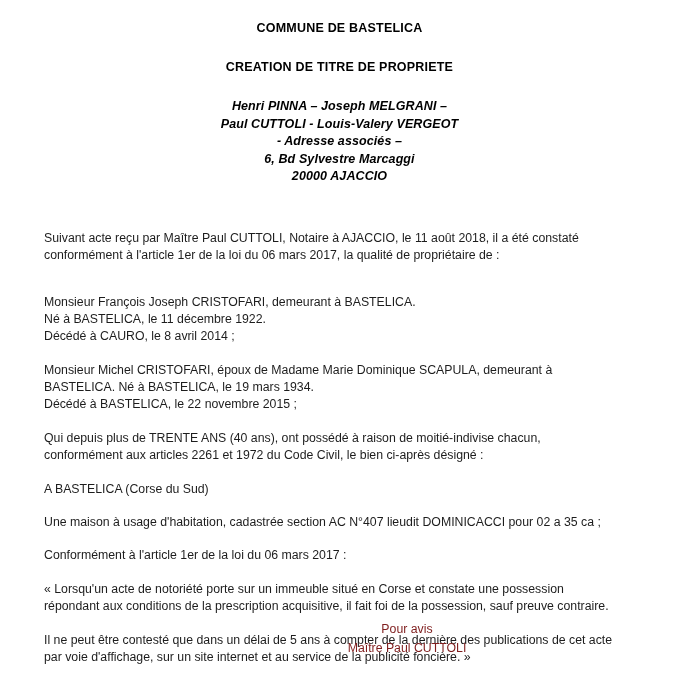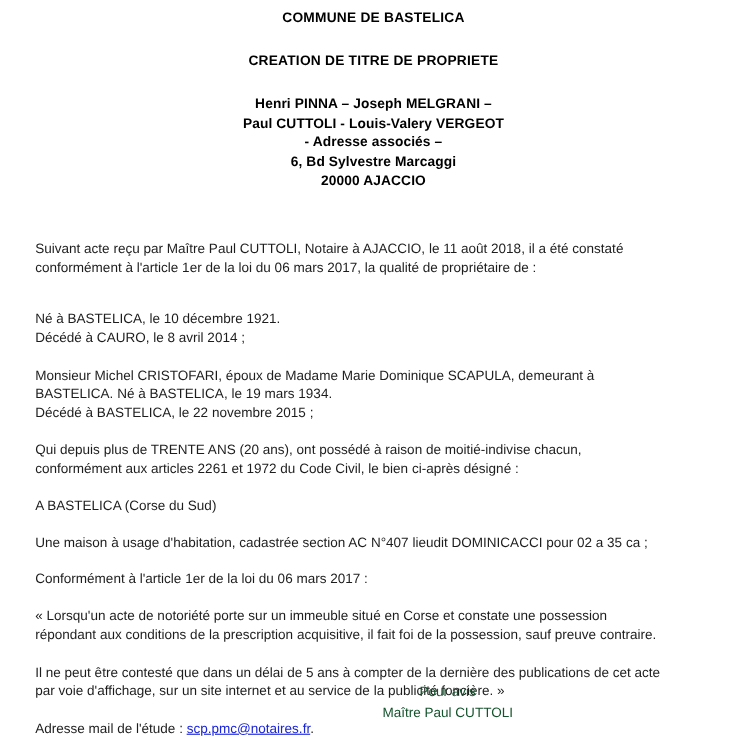--- a/index.html
+++ b/index.html
@@ -13,21 +13,21 @@
     position: relative;
     font-family: "Liberation Sans", sans-serif;
     color: #1a1a1a;
     overflow: hidden;
   }
 
   .page {
     width: 679px;
     height: 623px;
     box-sizing: border-box;
-    padding: 4px;
+    padding: 16px;
     position: relative;
   }
 
   
   .header {
     text-align: center;
     font-weight: bold;
     font-size: 12.5px;
     line-height: 1.25;
     color: #000000;
@@ -36,20 +36,21 @@
     padding-top: 5px;
     letter-spacing: 0.2px;
   }
   .header .creation {
     padding-top: 23px;
     letter-spacing: 0.2px;
   }
   .notary-block {
     padding-top: 23px;
     line-height: 17.5px;
+    font-style: italic;
   }
   .notary-block div {
     letter-spacing: 0.1px;
   }
 
   
   .body-text {
     padding: 0 30px 0 28px;
     font-size: 12.3px;
     line-height: 17px;
@@ -71,21 +72,21 @@
 
   
   .signature {
     position: absolute;
     left: 0;
     right: 0;
     top: 620px;
     text-align: center;
     font-size: 12.3px;
     line-height: 19px;
-    color: #14532d;
+    color: #7f1d1d;
     padding-left: 135px;
   }
 </style>
 </head>
 <body>
 
 <div class="page">
 
   <div class="header">
     <div class="commune">COMMUNE DE BASTELICA</div>
@@ -102,36 +103,37 @@
   <div class="body-text">
 
     <div class="first-para">
       <div class="para">Suivant acte reçu par Maître Paul CUTTOLI, Notaire à AJACCIO, le 11 août 2018, il a été constaté</div>
       <div class="para">conformément à l'article 1er de la loi du 06 mars 2017, la qualité de propriétaire de :</div>
     </div>
 
     <div class="gap-lg"></div>
 
     <div>
-      <div class="para">Né à BASTELICA, le 10 décembre 1921.</div>
+      <div class="para">Monsieur François Joseph CRISTOFARI, demeurant à BASTELICA.</div>
+      <div class="para">Né à BASTELICA, le 11 décembre 1922.</div>
       <div class="para">Décédé à CAURO, le 8 avril 2014 ;</div>
     </div>
 
     <div class="gap-md"></div>
 
     <div>
       <div class="para">Monsieur Michel CRISTOFARI, époux de Madame Marie Dominique SCAPULA, demeurant à</div>
       <div class="para">BASTELICA. Né à BASTELICA, le 19 mars 1934.</div>
       <div class="para">Décédé à BASTELICA, le 22 novembre 2015 ;</div>
     </div>
 
     <div class="gap-md"></div>
 
     <div>
-      <div class="para">Qui depuis plus de TRENTE ANS (20 ans), ont possédé à raison de moitié-indivise chacun,</div>
+      <div class="para">Qui depuis plus de TRENTE ANS (40 ans), ont possédé à raison de moitié-indivise chacun,</div>
       <div class="para">conformément aux articles 2261 et 1972 du Code Civil, le bien ci-après désigné :</div>
     </div>
 
     <div class="gap-md"></div>
 
     <div class="para">A BASTELICA (Corse du Sud)</div>
 
     <div class="gap-sm"></div>
 
     <div class="para">Une maison à usage d'habitation, cadastrée section AC N°407 lieudit DOMINICACCI pour 02 a 35 ca ;</div>

